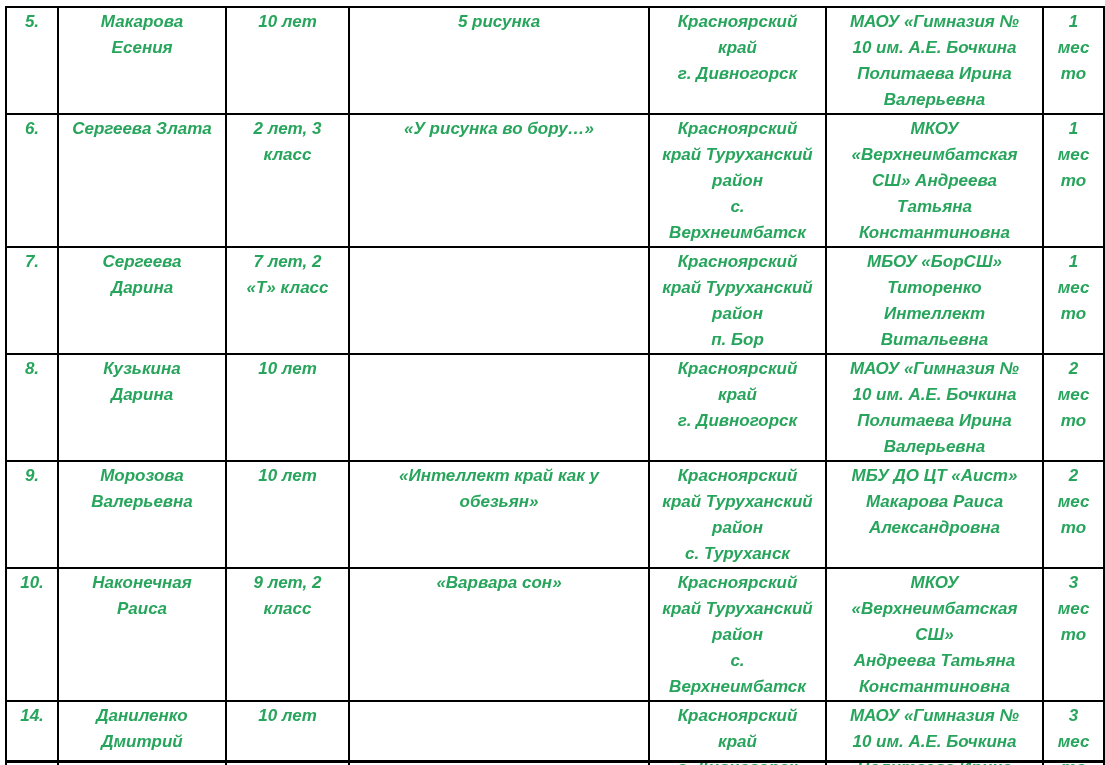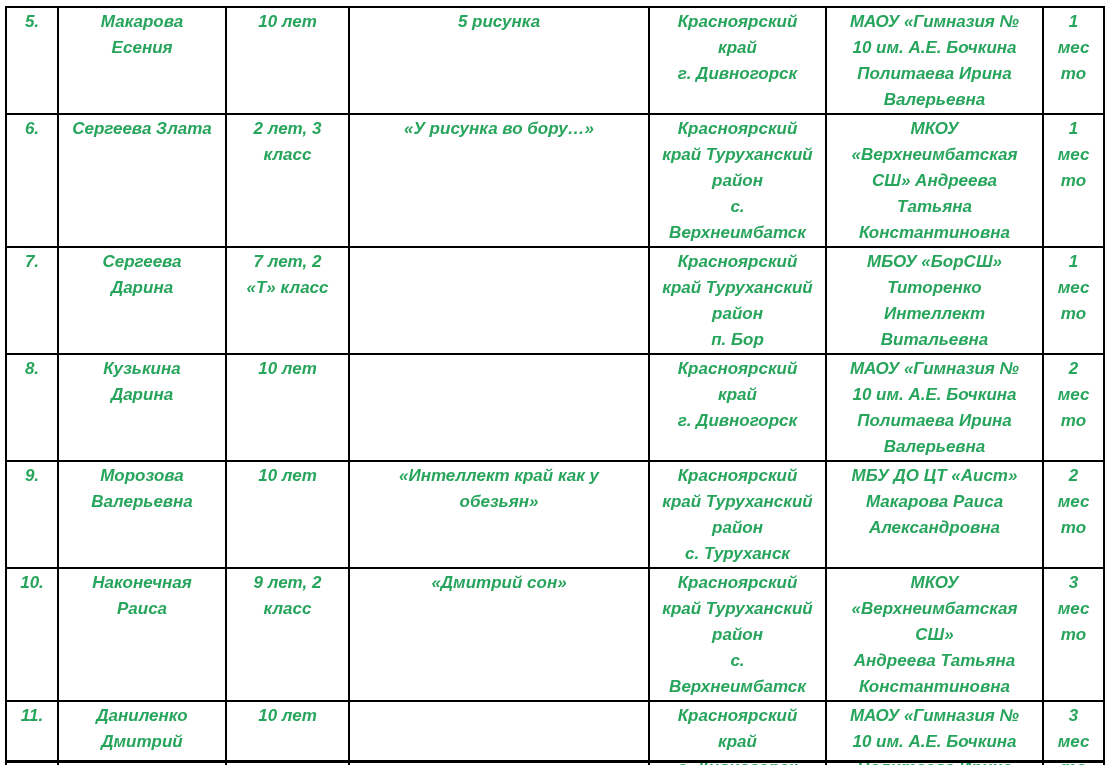--- a/index.html
+++ b/index.html
@@ -222,21 +222,21 @@
           </td>
         <td>
             <div class="cell">Наконечная
 Раиса</div>
           </td>
         <td>
             <div class="cell">9 лет, 2
 класс</div>
           </td>
         <td>
-            <div class="cell">«Дмитрий сон»</div>
+            <div class="cell">«Варвара сон»</div>
           </td>
         <td>
             <div class="cell">Красноярский
 край Туруханский
 район
 с.
 Верхнеимбатск</div>
           </td>
         <td>
             <div class="cell">МКОУ
@@ -246,21 +246,21 @@
 Константиновна</div>
           </td>
         <td>
             <div class="cell">3
 мес
 то</div>
           </td>
       </tr>
       <tr style="height:110px">
         <td>
-            <div class="cell">11.</div>
+            <div class="cell">14.</div>
           </td>
         <td>
             <div class="cell">Даниленко
 Дмитрий</div>
           </td>
         <td>
             <div class="cell">10 лет</div>
           </td>
         <td>
             <div class="cell"></div>

